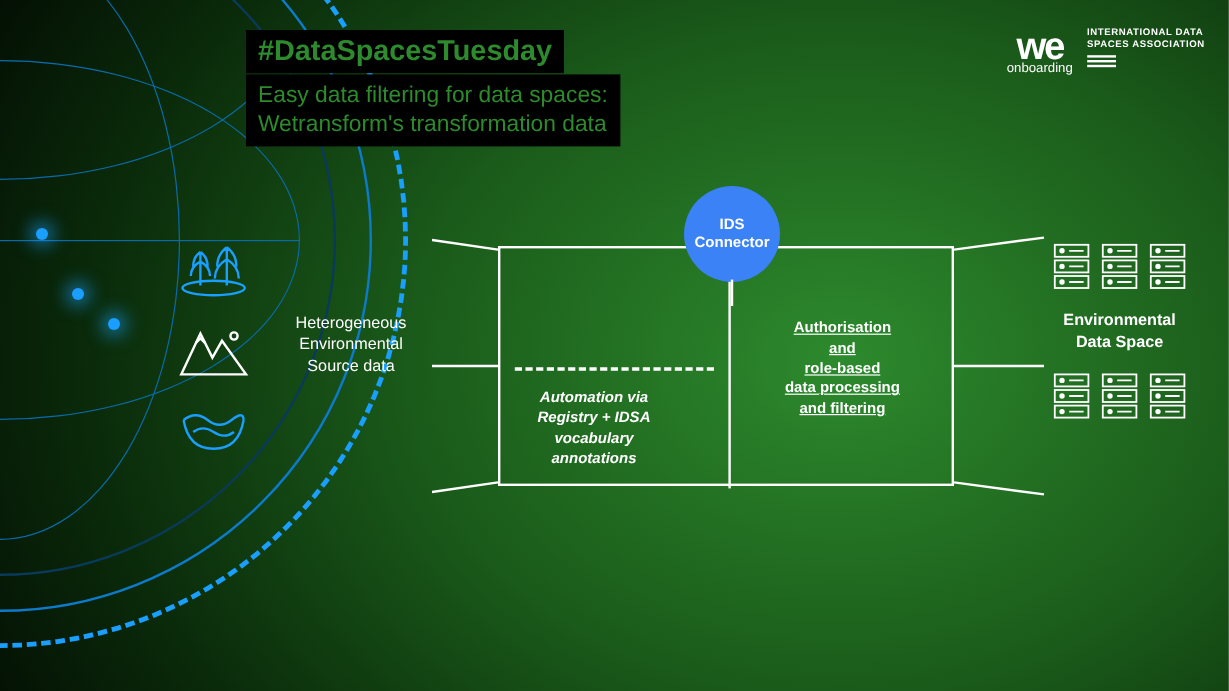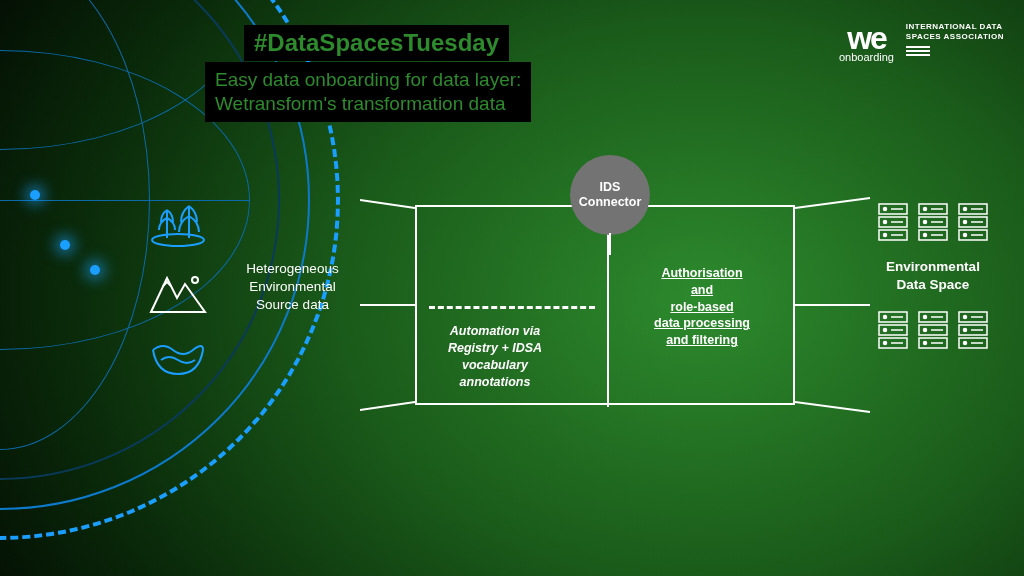--- a/index.html
+++ b/index.html
@@ -15,21 +15,21 @@
 .globe .gline{position:absolute;background:transparent;border:1px solid #0a6aaa;border-radius:50%;}
 .globe .lat1{left:0;top:100px;width:500px;height:300px;}
 .globe .lat2{left:0;top:-100px;width:500px;height:300px;}
 .globe .lon1{left:100px;top:0;width:300px;height:500px;}
 .globe .eq{position:absolute;left:0;top:250px;width:500px;height:1px;background:#0a6aaa;}
 .globe .dot{position:absolute;width:10px;height:10px;border-radius:50%;background:#1a9eff;box-shadow:0 0 14px 5px rgba(26,158,255,.6);}
 .globe .d1{left:370px;top:330px;}
 .globe .d2{left:400px;top:380px;}
 .globe .d3{left:430px;top:405px;}
 
-.hashtag{position:absolute;left:205px;top:25px;background:#000;padding:4px 10px;font-weight:bold;font-size:24px;color:#2d8a2d;margin-left:39px;}
+.hashtag{position:absolute;left:205px;top:25px;background:#000;padding:4px 10px;font-weight:bold;font-size:24px;color:#2d8a2d;}
 .subtitle{position:absolute;left:205px;top:62px;background:#000;padding:6px 10px;font-size:19px;color:#2d8a2d;line-height:1.25;}
 
 .logo-we{position:absolute;right:130px;top:20px;text-align:center;}
 .logo-we .w{font-size:32px;font-weight:bold;letter-spacing:-2px;}
 .logo-we .t{font-size:11px;letter-spacing:0px;margin-top:-6px;}
 .logo-idsa{position:absolute;right:20px;top:22px;font-size:8px;font-weight:bold;line-height:1.3;letter-spacing:.5px;}
 .logo-idsa .bars{display:flex;flex-direction:column;gap:2px;margin-top:3px;}
 .logo-idsa .bars span{display:block;height:2px;width:24px;background:#fff;}
 
 .diagram{position:absolute;left:130px;top:190px;width:870px;height:330px;}
@@ -41,21 +41,21 @@
 .conv-left svg{position:absolute;left:0;top:0;}
 
 .box{position:absolute;left:285px;top:15px;width:380px;height:200px;border:2px solid #fff;}
 .box .vsep{position:absolute;left:190px;top:0;width:2px;height:200px;background:#fff;}
 .box .hdash{position:absolute;left:12px;top:99px;width:166px;border-top:3px dashed #fff;}
 .box .cell{position:absolute;display:flex;align-items:center;justify-content:center;text-align:center;font-size:12.5px;font-weight:bold;line-height:1.35;padding:8px;}
 .box .c1{left:0;top:0;width:190px;height:100px;}
 .box .c2{left:0;top:100px;width:156px;height:100px;font-style:italic;}
 .box .c3{left:190px;top:0;width:190px;height:200px;text-decoration:underline;}
 
-.connector{position:absolute;left:440px;top:-35px;width:80px;height:80px;border-radius:50%;background:#737373;display:flex;flex-direction:column;align-items:center;justify-content:center;font-size:12.5px;font-weight:bold;line-height:1.2;text-align:center;}
+.connector{position:absolute;left:440px;top:-35px;width:80px;height:80px;border-radius:50%;background:#3b82f6;display:flex;flex-direction:column;align-items:center;justify-content:center;font-size:12.5px;font-weight:bold;line-height:1.2;text-align:center;}
 .connector .stem{position:absolute;left:39px;top:78px;width:2px;height:22px;background:#fff;}
 
 .conv-right{position:absolute;left:665px;top:0;width:80px;height:230px;}
 
 .servers{position:absolute;left:738px;top:12px;width:130px;}
 .server-row{display:flex;gap:8px;justify-content:center;}
 .server{width:32px;height:40px;}
 .ds-label{text-align:center;font-size:13.5px;font-weight:bold;margin:16px 0;line-height:1.35;}
 </style>
 </head>
@@ -71,21 +71,21 @@
     <div class="gline lon1"></div>
     <div class="eq"></div>
   </div>
   <div class="dot d1"></div>
   <div class="dot d2"></div>
   <div class="dot d3"></div>
 </div>
 
 <div class="hashtag">#DataSpacesTuesday</div>
 <div class="subtitle">
-  <span>Easy data onboarding for data layer:</span><br>
+  <span>Easy data filtering for data spaces:</span><br>
   <span>Wetransform's transformation data</span>
 </div>
 
 <div class="logo-we">
   <div class="w">we</div>
   <div class="t">onboarding</div>
 </div>
 <div class="logo-idsa">
   <div>INTERNATIONAL DATA</div>
   <div>SPACES ASSOCIATION</div>

